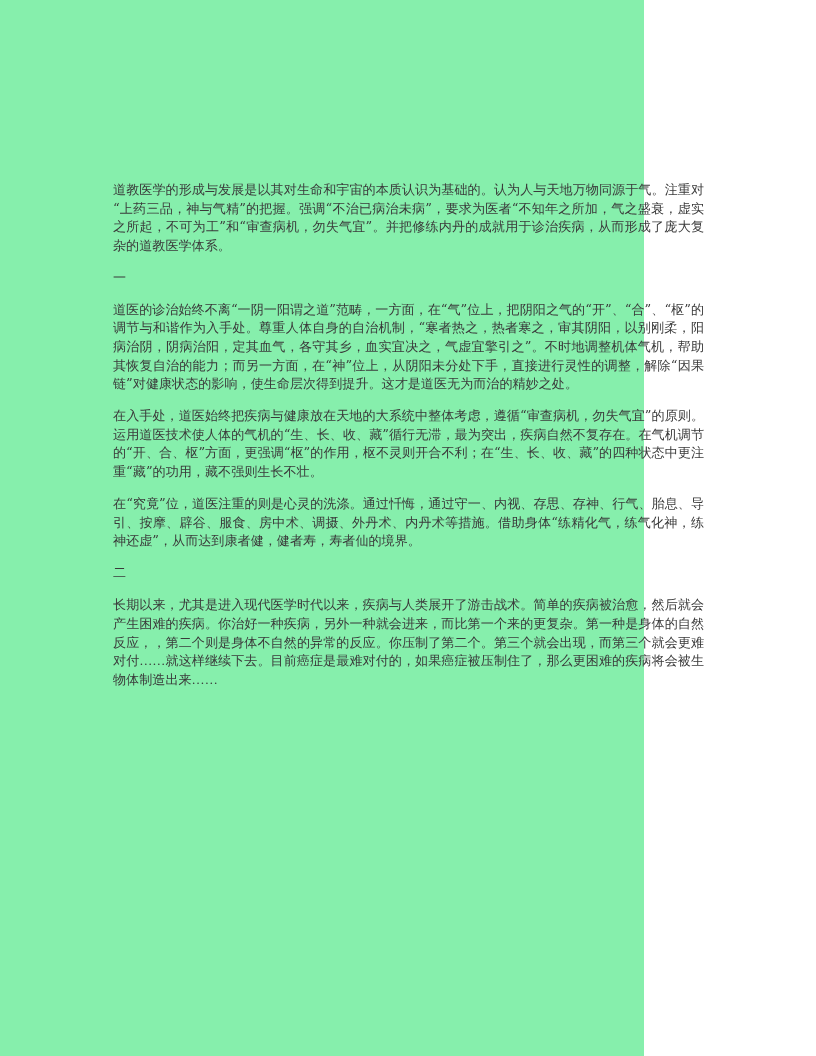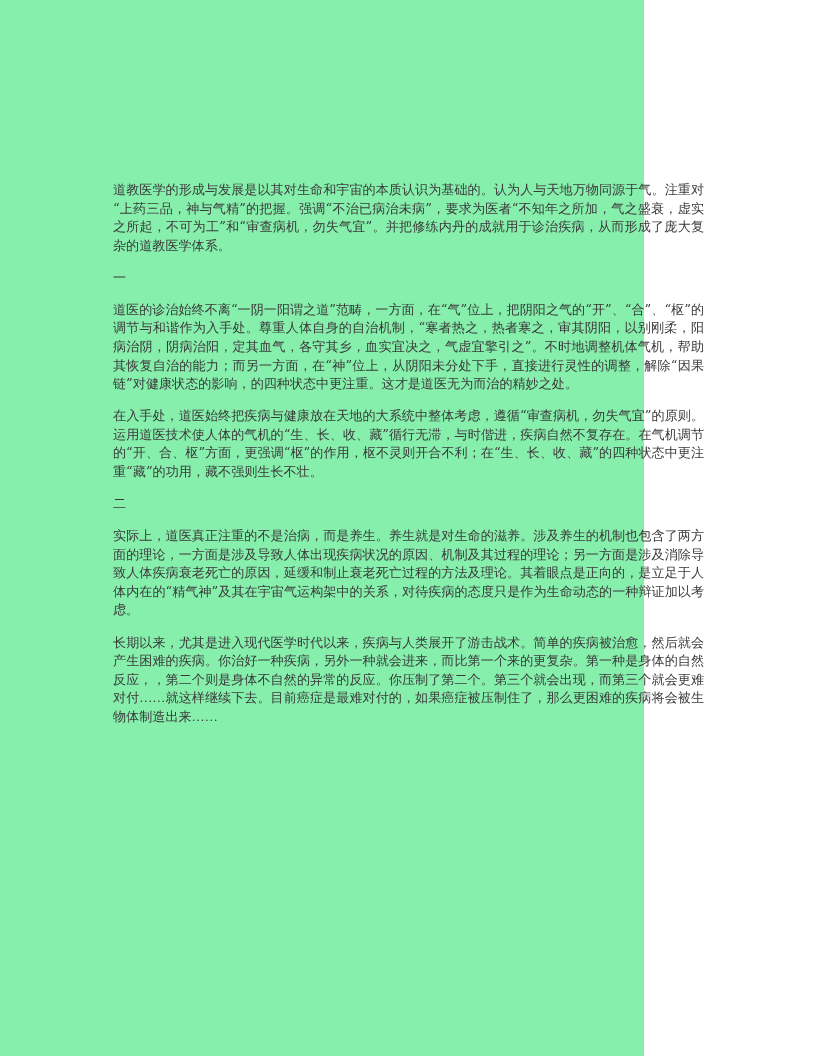--- a/index.html
+++ b/index.html
@@ -58,25 +58,25 @@
 <body>
 
 <div class="page">
   <div class="doc-body">
 
     <p class="para">道教医学的形成与发展是以其对生命和宇宙的本质认识为基础的。认为人与天地万物同源于气。注重对“上药三品，神与气精”的把握。强调“不治已病治未病”，要求为医者“不知年之所加，气之盛衰，虚实之所起，不可为工”和“审查病机，勿失气宜”。并把修练内丹的成就用于诊治疾病，从而形成了庞大复杂的道教医学体系。</p>
 
     <p class="section-mark">一</p>
 
 
-    <p class="para">道医的诊治始终不离“一阴一阳谓之道”范畴，一方面，在“气”位上，把阴阳之气的“开”、“合”、“枢”的调节与和谐作为入手处。尊重人体自身的自治机制，“寒者热之，热者寒之，审其阴阳，以别刚柔，阳病治阴，阴病治阳，定其血气，各守其乡，血实宜决之，气虚宜擎引之”。不时地调整机体气机，帮助其恢复自治的能力；而另一方面，在“神”位上，从阴阳未分处下手，直接进行灵性的调整，解除“因果链”对健康状态的影响，的四种状态中更注重。这才是道医无为而治的精妙之处。</p>
+    <p class="para">道医的诊治始终不离“一阴一阳谓之道”范畴，一方面，在“气”位上，把阴阳之气的“开”、“合”、“枢”的调节与和谐作为入手处。尊重人体自身的自治机制，“寒者热之，热者寒之，审其阴阳，以别刚柔，阳病治阴，阴病治阳，定其血气，各守其乡，血实宜决之，气虚宜擎引之”。不时地调整机体气机，帮助其恢复自治的能力；而另一方面，在“神”位上，从阴阳未分处下手，直接进行灵性的调整，解除“因果链”对健康状态的影响，使生命层次得到提升。这才是道医无为而治的精妙之处。</p>
 
-    <p class="para">在入手处，道医始终把疾病与健康放在天地的大系统中整体考虑，遵循“审查病机，勿失气宜”的原则。运用道医技术使人体的气机的“生、长、收、藏”循行无滞，与时偕进，疾病自然不复存在。在气机调节的“开、合、枢”方面，更强调“枢”的作用，枢不灵则开合不利；在“生、长、收、藏”的四种状态中更注重“藏”的功用，藏不强则生长不壮。</p>
+    <p class="para">在入手处，道医始终把疾病与健康放在天地的大系统中整体考虑，遵循“审查病机，勿失气宜”的原则。运用道医技术使人体的气机的“生、长、收、藏”循行无滞，最为突出，疾病自然不复存在。在气机调节的“开、合、枢”方面，更强调“枢”的作用，枢不灵则开合不利；在“生、长、收、藏”的四种状态中更注重“藏”的功用，藏不强则生长不壮。</p>
 
+    <p class="para">在“究竟”位，道医注重的则是心灵的洗涤。通过忏悔，通过守一、内视、存思、存神、行气、胎息、导引、按摩、辟谷、服食、房中术、调摄、外丹术、内丹术等措施。借助身体“练精化气，练气化神，练神还虚”，从而达到康者健，健者寿，寿者仙的境界。</p>
 
     <p class="section-mark">二</p>
 
-    <p class="para">实际上，道医真正注重的不是治病，而是养生。养生就是对生命的滋养。涉及养生的机制也包含了两方面的理论，一方面是涉及导致人体出现疾病状况的原因、机制及其过程的理论；另一方面是涉及消除导致人体疾病衰老死亡的原因，延缓和制止衰老死亡过程的方法及理论。其着眼点是正向的，是立足于人体内在的“精气神”及其在宇宙气运构架中的关系，对待疾病的态度只是作为生命动态的一种辩证加以考虑。</p>
 
     <p class="para">长期以来，尤其是进入现代医学时代以来，疾病与人类展开了游击战术。简单的疾病被治愈，然后就会产生困难的疾病。你治好一种疾病，另外一种就会进来，而比第一个来的更复杂。第一种是身体的自然反应，，第二个则是身体不自然的异常的反应。你压制了第二个。第三个就会出现，而第三个就会更难对付……就这样继续下去。目前癌症是最难对付的，如果癌症被压制住了，那么更困难的疾病将会被生物体制造出来……</p>
 
   </div>
 </div>
 
 </body></html>

